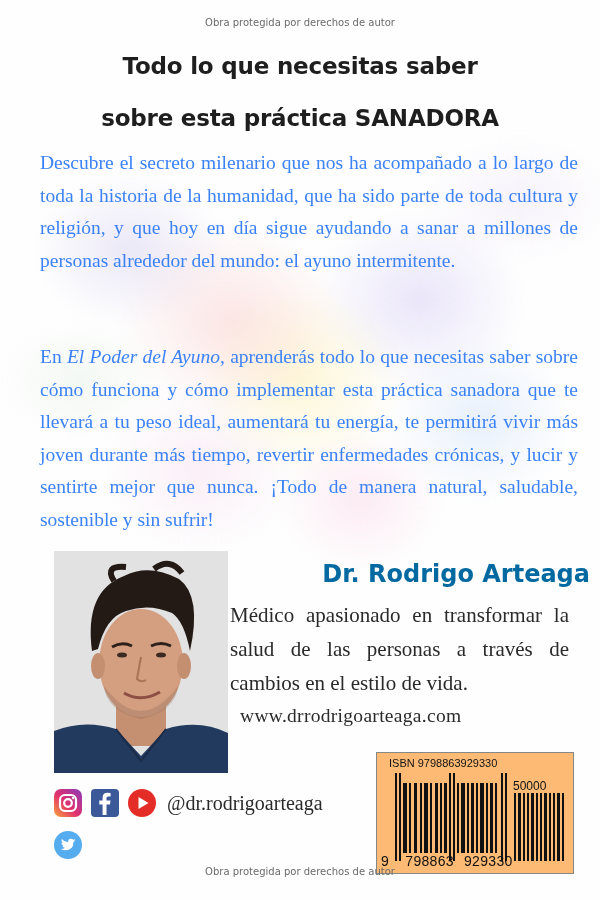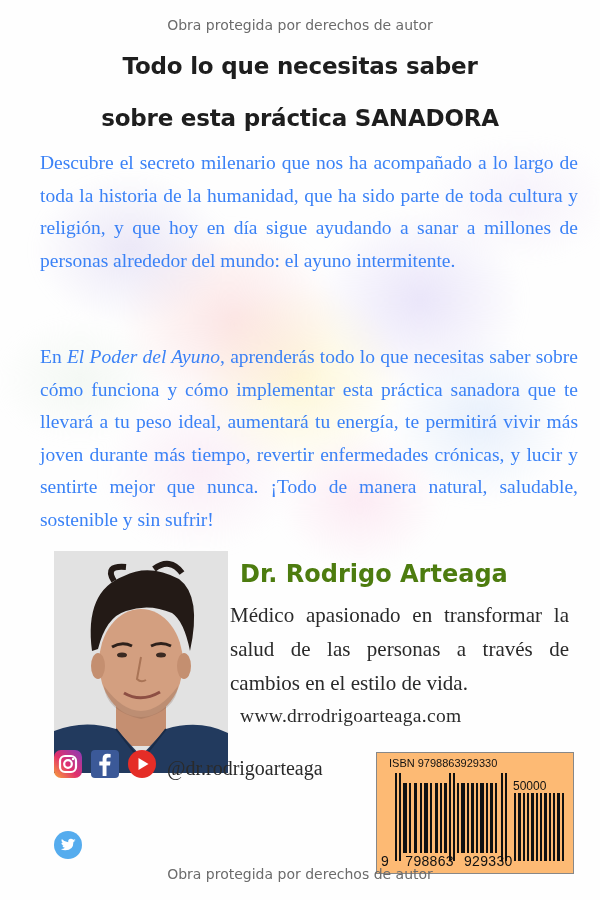--- a/index.html
+++ b/index.html
@@ -22,21 +22,21 @@
         radial-gradient(ellipse 120px 100px at 360px 500px, rgba(250,200,225,0.35), transparent 70%),
         radial-gradient(ellipse 140px 90px at 520px 200px, rgba(230,215,245,0.30), transparent 70%),
         radial-gradient(ellipse 120px 90px at 80px 380px, rgba(220,235,220,0.30), transparent 70%);
       filter: blur(6px);
       z-index: 0;
     }
     .watermark {
       position: absolute; left: 0; right: 0;
       text-align: center;
       font-family: "DejaVu Sans", sans-serif;
-      font-size: 14px;
+      font-size: 10px;
       color: #6b6b6b;
       z-index: 3;
     }
     .wm-top { top: 17px; }
     .wm-bottom { top: 866px; }
     .headline {
       position: absolute; left: 0; right: 0; top: 40px;
       text-align: center;
       font-family: "DejaVu Sans", sans-serif;
       font-weight: bold;
@@ -58,46 +58,46 @@
     .p2 { top: 341px; }
     .para em { font-style: italic; }
     .photo {
       position: absolute; left: 54px; top: 551px; width: 174px; height: 222px;
       background: linear-gradient(180deg, #e6e6e6, #dcdcdc);
       overflow: hidden;
       z-index: 2;
     }
     .author-name {
       position: absolute; left: 240px; width: 350px; top: 560px;
-      text-align: left;
+      text-align: right;
       font-family: "DejaVu Sans", sans-serif;
       font-weight: bold;
       font-size: 24px;
-      color: #4d7c0f;
+      color: #0369a1;
       z-index: 2;
     }
     .author-bio {
       position: absolute; left: 230px; width: 339px; top: 598px;
       font-size: 21px;
       line-height: 34px;
       text-align: justify;
       z-index: 2;
     }
     .website {
       position: absolute; left: 240px; width: 340px; top: 705px;
       text-align: left;
       font-size: 19.5px;
       letter-spacing: 0.3px;
       z-index: 2;
     }
     .social-row {
       position: absolute; left: 52px; display: flex; align-items: center; gap: 5px;
       z-index: 2;
     }
-    .row1 { top: 748px; align-items: flex-end; }
+    .row1 { top: 787px; }
     .row2 { top: 829px; }
     .social-icon {
       width: 32px; height: 32px; display: flex; align-items: center; justify-content: center;
     }
     .handle {
       font-size: 20px; margin-left: 4px; color: #2a2a2a;
     }
     .barcode-box {
       position: absolute; left: 376px; top: 752px; width: 198px; height: 122px;
       background: #fdba74;

